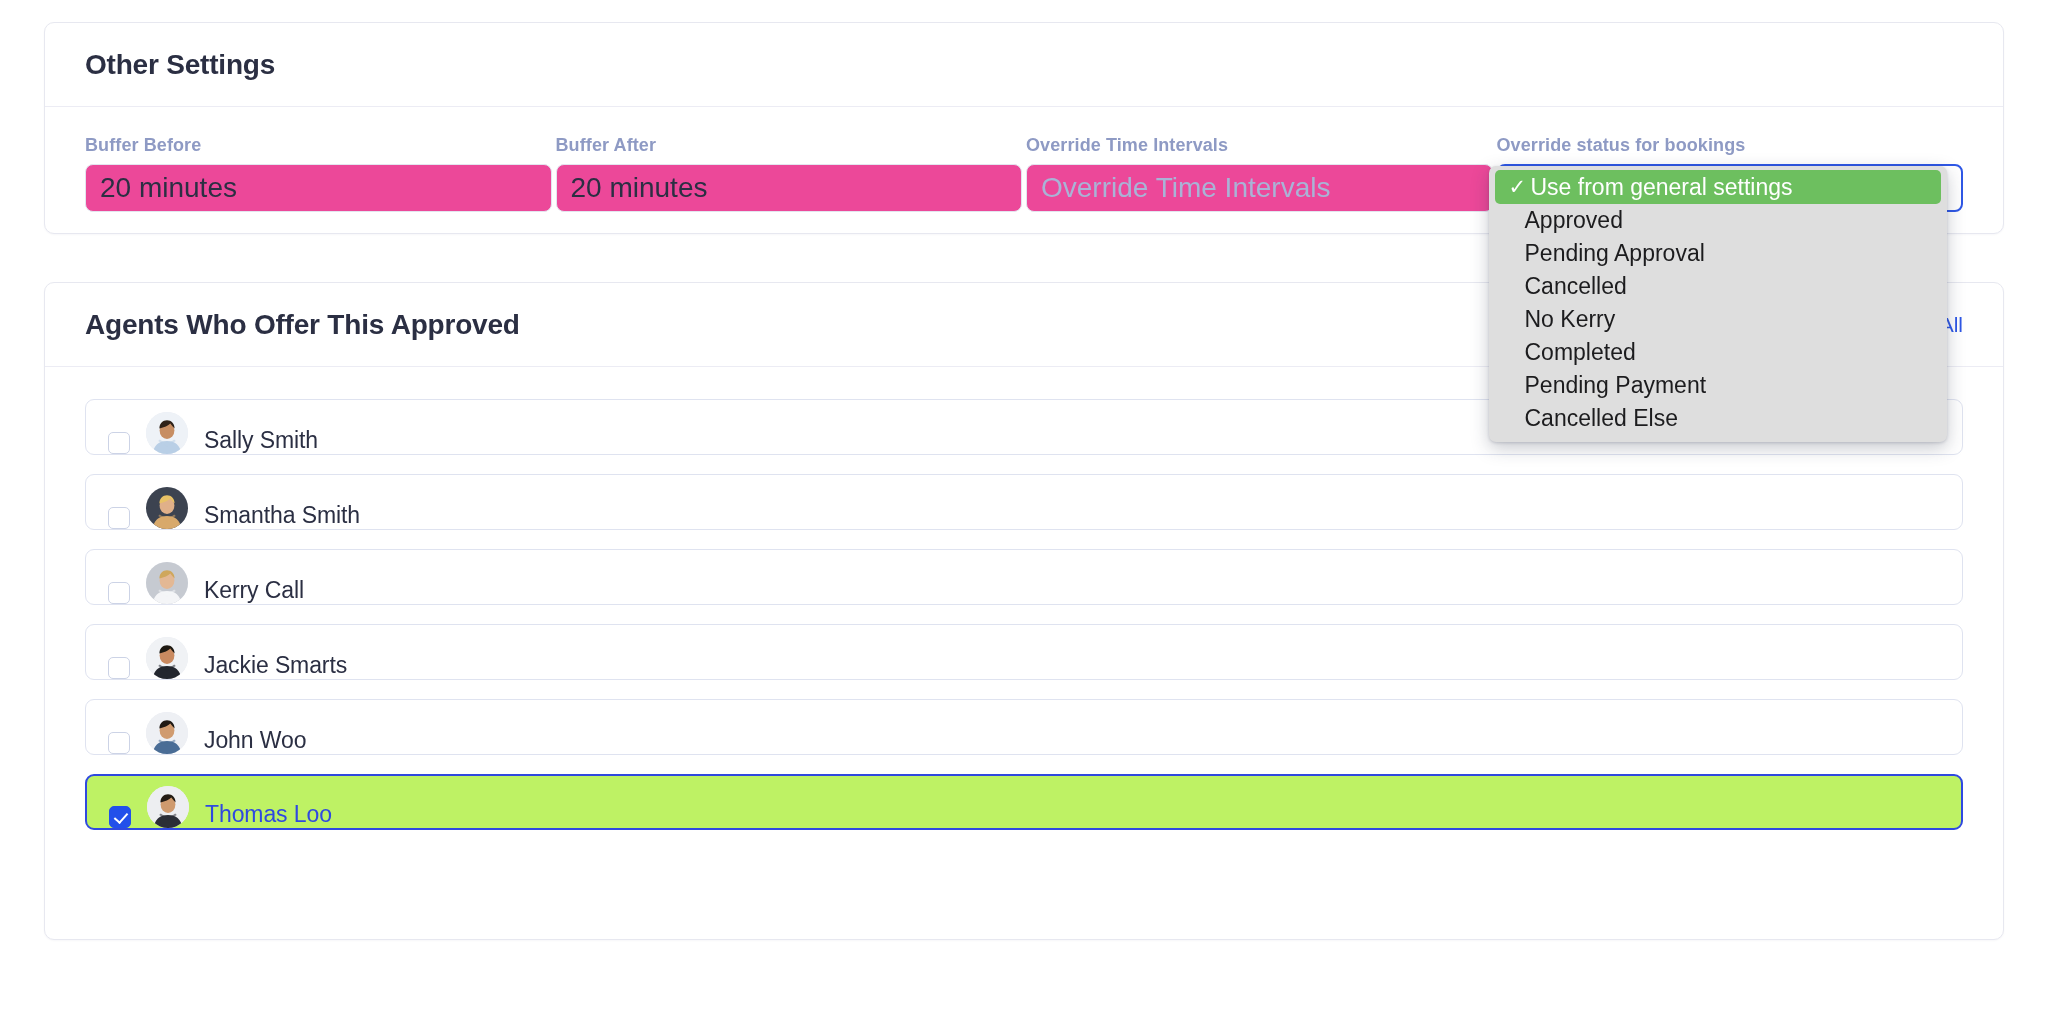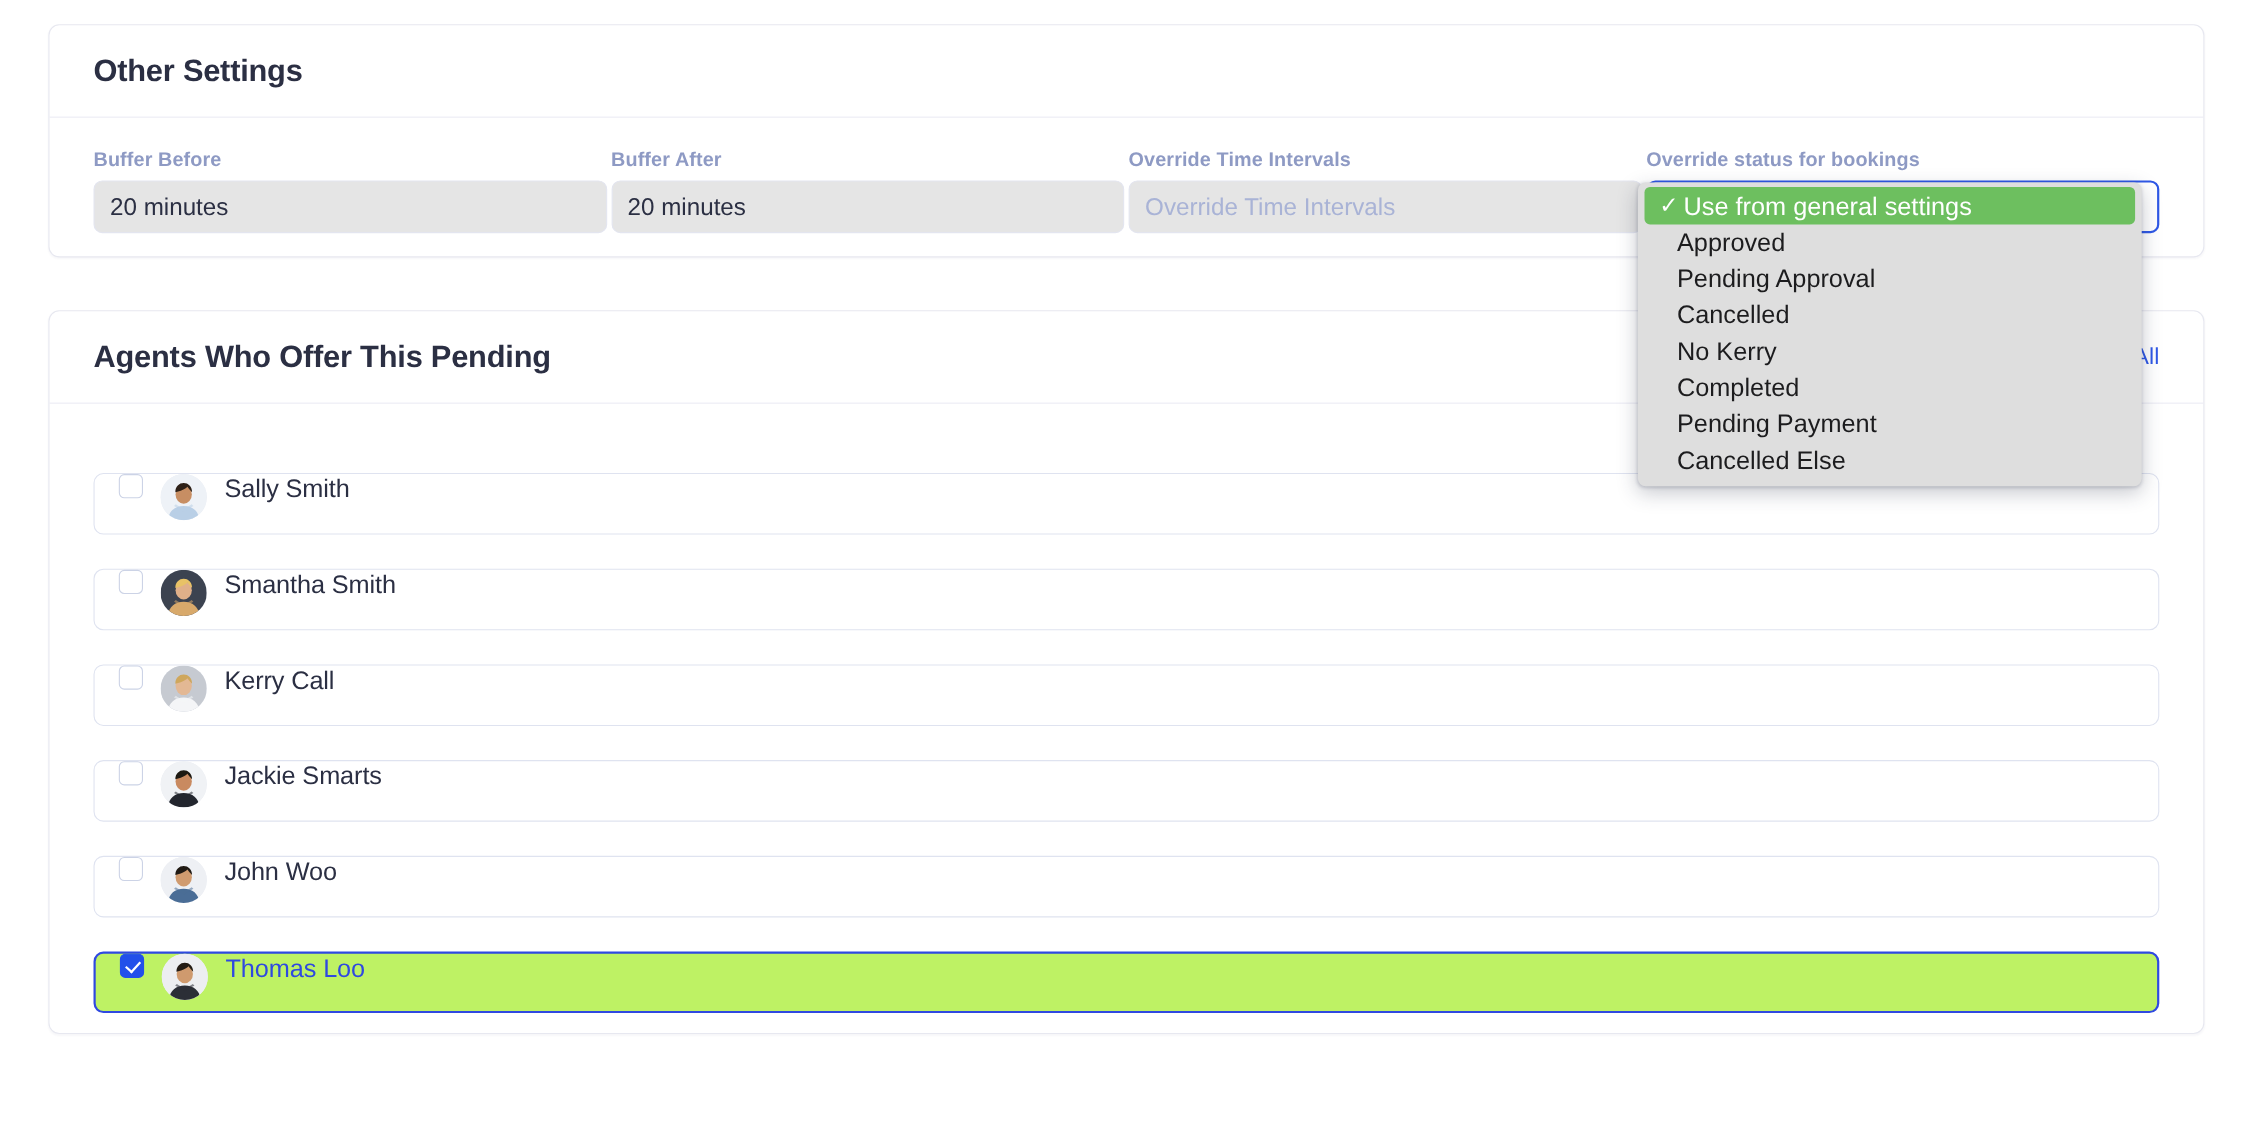--- a/index.html
+++ b/index.html
@@ -68,23 +68,23 @@
     color: #8e9ac4;
     margin-bottom: 8px;
     letter-spacing: .1px;
   }
 
   .field-input {
     width: 100%;
     height: 48px;
     border: 1px solid #e3e5ef;
     border-radius: 8px;
-    background: #e5e5e5;
+    background: #ec4899;
     font-family: "Liberation Sans", sans-serif;
-    font-size: 22px;
+    font-size: 28px;
     color: #2b2f43;
     padding: 0 14px;
     outline: none;
   }
   .field-input::placeholder { color: #a9b3d6; }
 
   
   .select-shell {
     position: relative;
     width: 100%;
@@ -143,28 +143,27 @@
     border-radius: 5px;
     height: 34px;
   }
   .select-option.selected .tick { opacity: 1; color: #fff; }
 
   
   #agents-card { margin-top: 48px; height: 658px; }
 
   .agent-row {
     display: flex;
-    align-items: flex-start;
+    align-items: flex-end;
     height: 56px;
     border: 1px solid #dfe3f0;
     border-radius: 9px;
     padding: 0 22px;
     margin-bottom: 19px;
     background: #ffffff;
-    margin-top: 31px;
   }
   .agent-row:last-child { margin-bottom: 0; }
 
   .agent-row.selected {
     border: 2px solid #2f49e0;
     background: #bef264;
   }
 
   .cbx {
     width: 22px; height: 22px;
@@ -280,21 +279,21 @@
               </div>
           </div>
         </div>
 
       </div>
     </div>
   </section>
 
   <section class="card" id="agents-card">
     <div class="card-header">
-      <div class="card-title">Agents Who Offer This Pending</div>
+      <div class="card-title">Agents Who Offer This Approved</div>
       <div class="select-all-link">Select All</div>
     </div>
 
     <div class="card-body" id="agents-list">
         <div class="agent-row">
           <div class="cbx"></div>
           <div class="avatar">
             <svg viewBox="0 0 42 42" xmlns="http://www.w3.org/2000/svg">
               <rect width="42" height="42" fill="#eef2f7"></rect>
               <path d="M7 42c0-8.5 6.3-13 14-13s14 4.5 14 13z" fill="#b9cfe6"></path>

